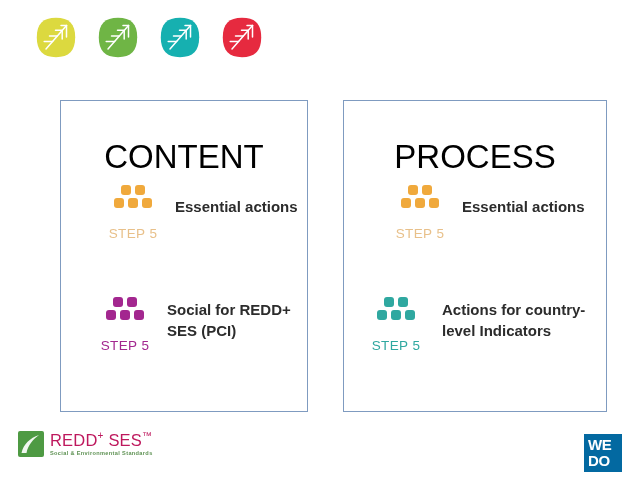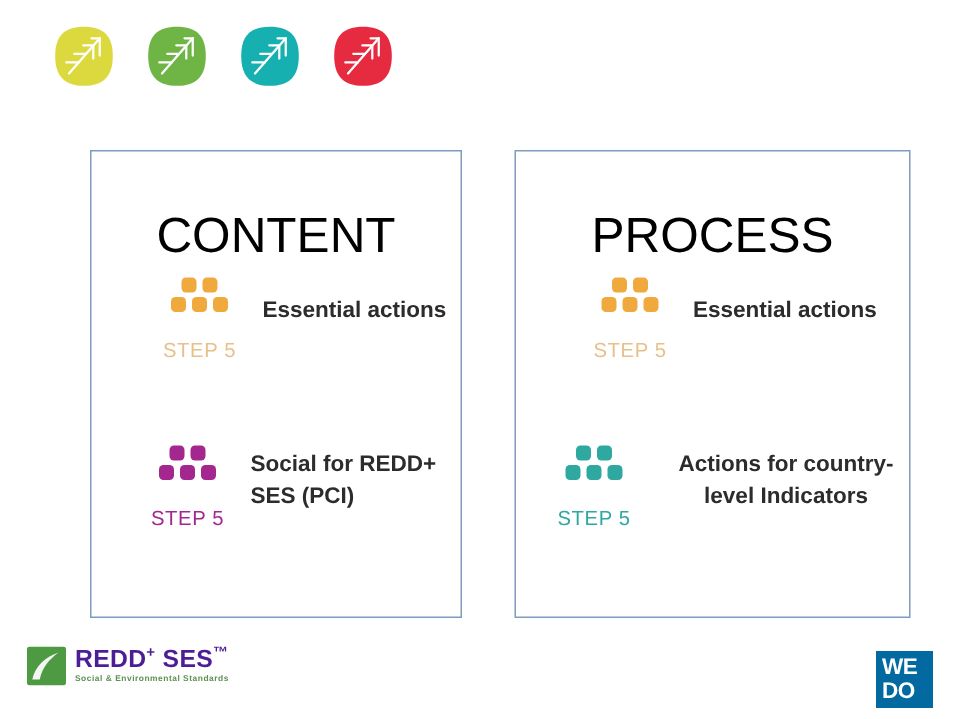--- a/index.html
+++ b/index.html
@@ -102,37 +102,37 @@
   .step-text {
     font-size: 15px;
     line-height: 21px;
     color: #2c2c2c;
     font-weight: 700;
     font-family: "Liberation Sans", sans-serif;
     padding-top: 11px;
     padding-left: 6px;
   }
   .row-b .step-text { padding-top: 2px; }
-  #panel-process .row-b .step-text { padding-left: 10px; text-align: center; }
+  #panel-process .row-b .step-text { padding-left: 10px; }
 
   
   #redd-logo {
     position: absolute;
     left: 18px;
     top: 431px;
     display: flex;
     align-items: center;
     gap: 6px;
   }
   #redd-mark { width: 26px; height: 26px; display:block; }
   .redd-words { line-height: 1; }
   #redd-title {
     font-size: 16.5px;
-    font-weight: 700;
-    color: #4c1d95;
+    font-weight: 400;
+    color: #be185d;
     letter-spacing: 0.2px;
     font-family: "Liberation Sans", sans-serif;
     white-space: nowrap;
   }
   #redd-title sup { font-size: 10px; }
   #redd-sub {
     margin-top: 3px;
     font-size: 5.6px;
     font-weight: 700;
     color: #5d9152;

